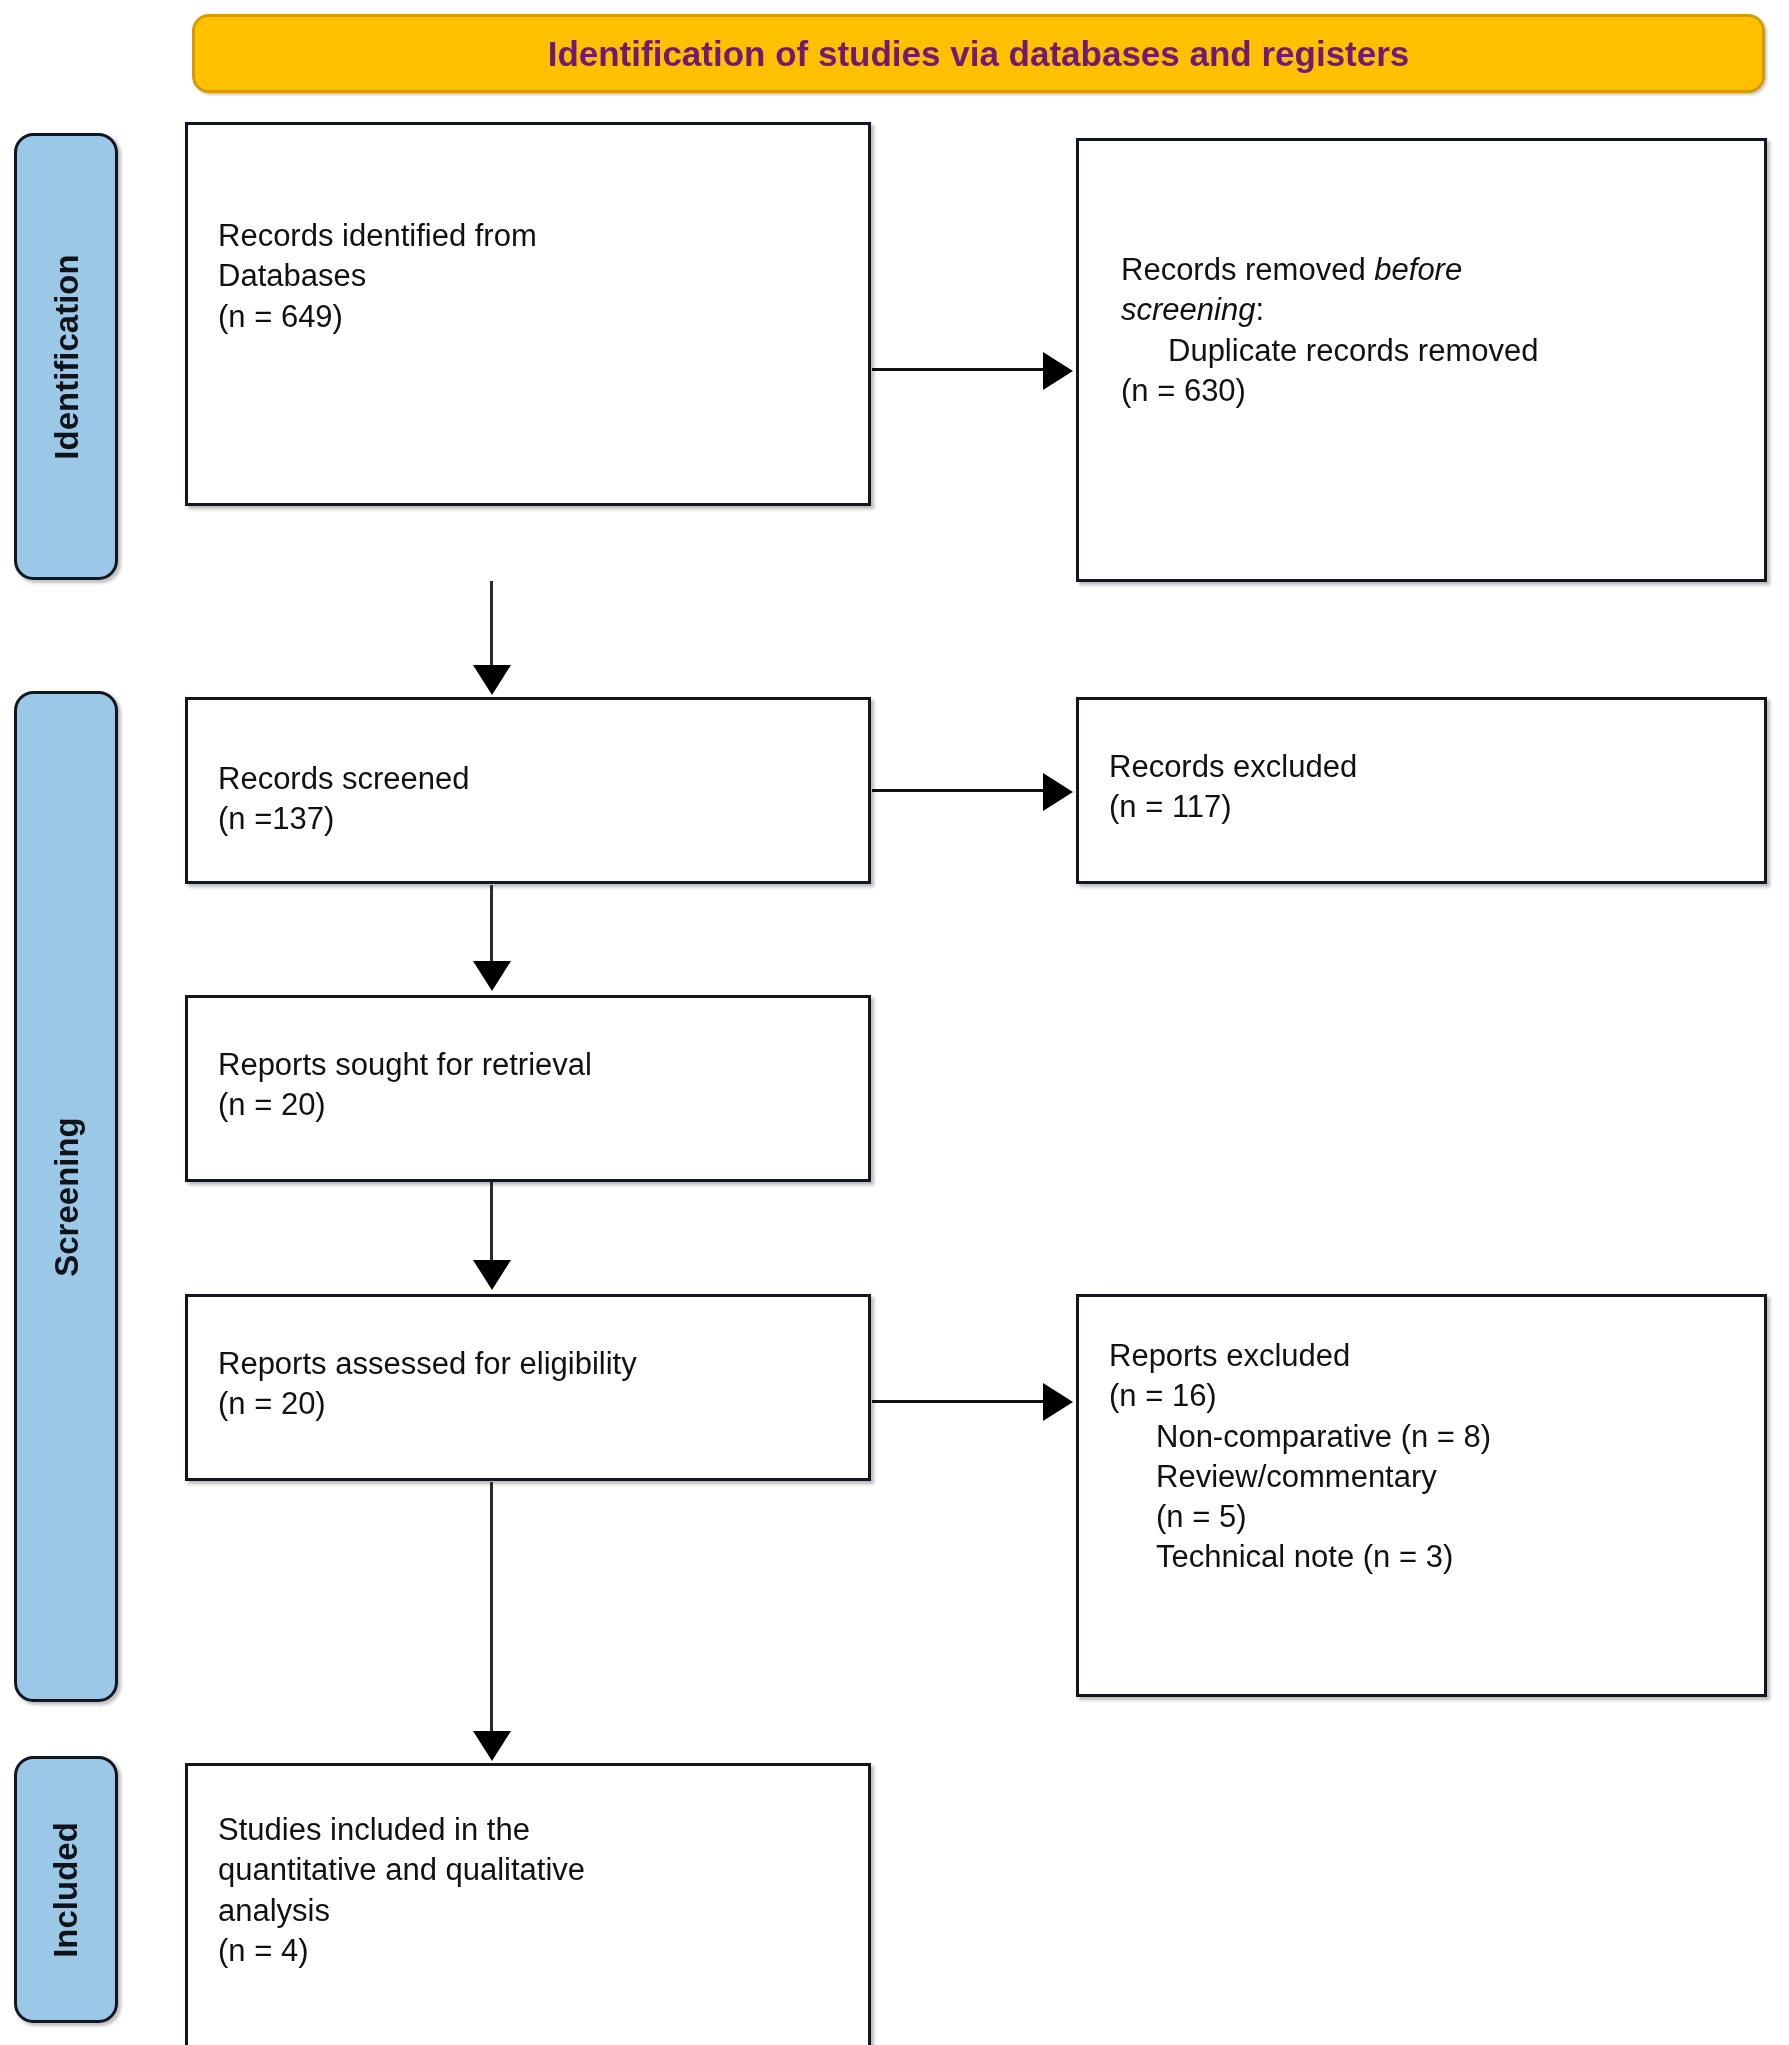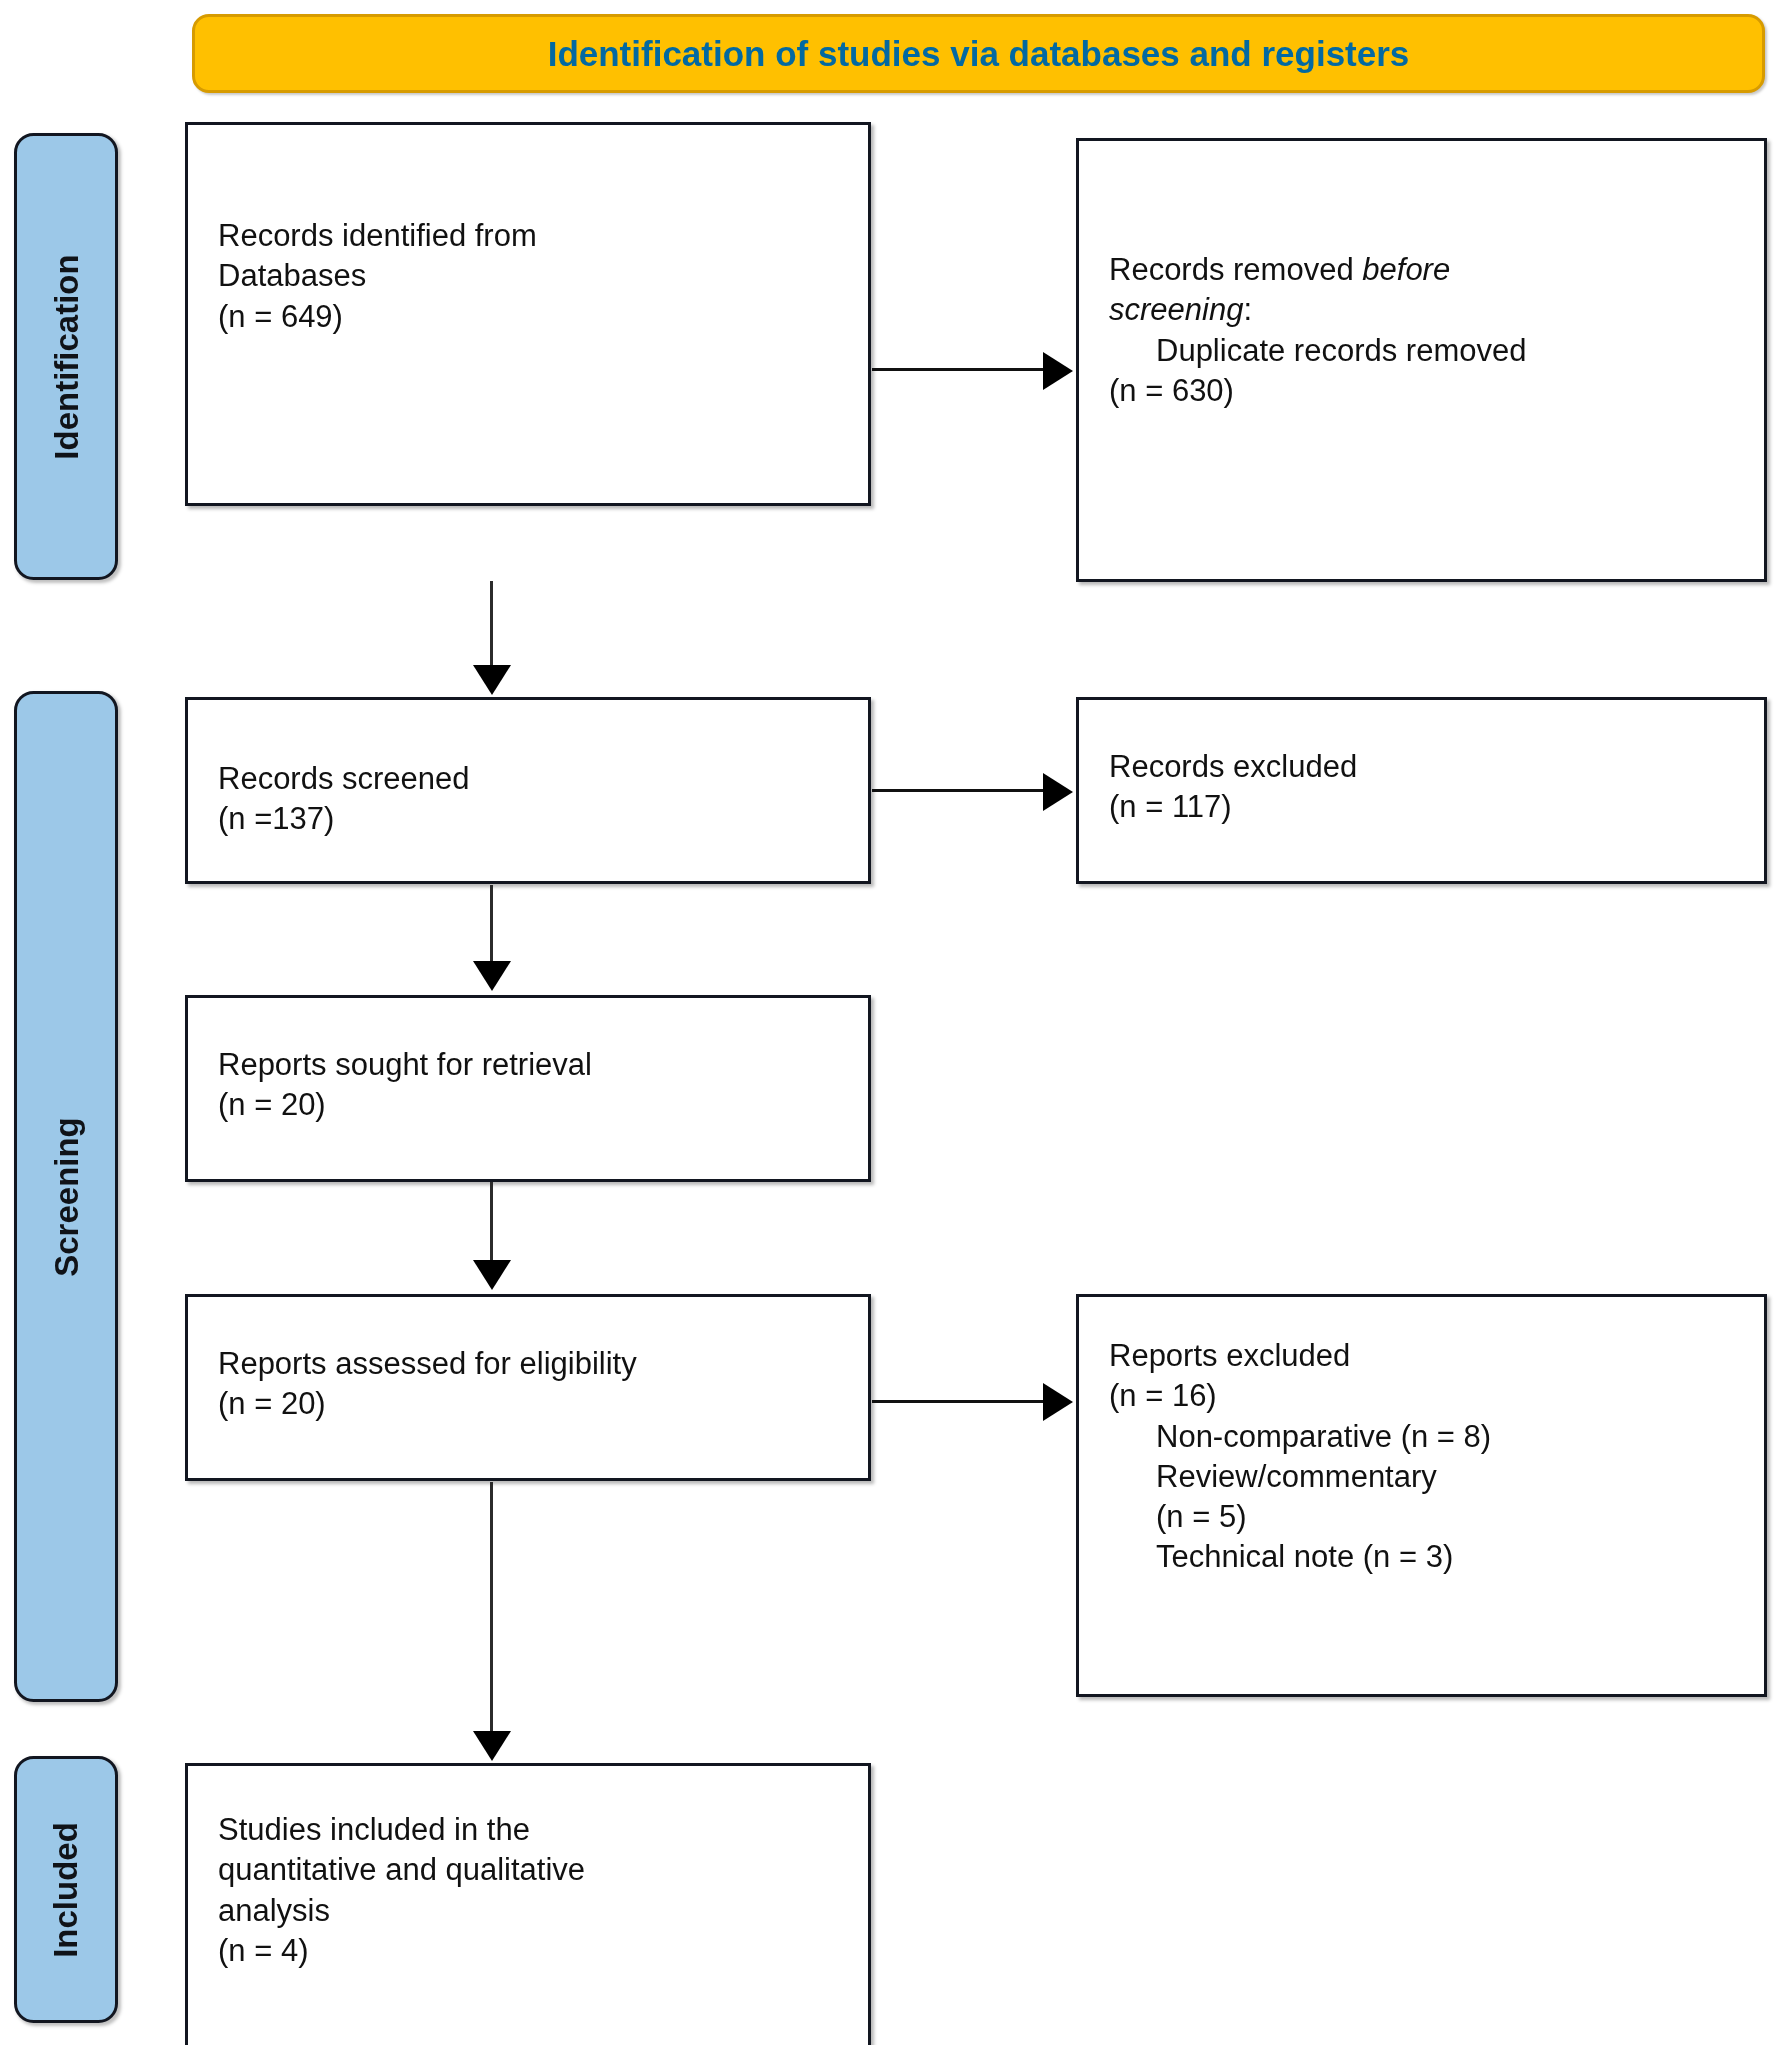--- a/index.html
+++ b/index.html
@@ -31,21 +31,21 @@
     border-radius: 17px;
     box-sizing: border-box;
     display: flex;
     align-items: center;
     justify-content: center;
     box-shadow: 2px 2px 2.6px rgba(0,0,0,0.22);
   }
   .header-banner-text {
     font-size: 35px;
     font-weight: bold;
-    color: #0369a1;
+    color: #701a75;
     letter-spacing: 0px;
     text-align: center;
   }
 
   
   .stage-bar {
     position: absolute;
     background: #9CC8E8;
     border: 3.9px solid #121620;
     border-radius: 19.5px;
@@ -98,21 +98,21 @@
   #box-removed     { left: 1076px; top: 138px;  width: 691px; height: 444px; }
   #box-rec-excl    { left: 1076px; top: 697px; width: 691px; height: 187px; }
   #box-rep-excl    { left: 1076px; top: 1294px; width: 691px; height: 403px; padding-left: 43px; }
 
   
   #box-identified  .flow-box-inner { top: 91px; }
   #box-screened    .flow-box-inner { top: 59px; }
   #box-sought      .flow-box-inner { top: 47px; }
   #box-assessed    .flow-box-inner { top: 47px; }
   #box-included    .flow-box-inner { top: 44px; }
-  #box-removed     .flow-box-inner { top: 109px; }
+  #box-removed     .flow-box-inner { top: 109px; margin-left: 12px; }
   #box-rec-excl    .flow-box-inner { top: 47px; }
   #box-rep-excl    .flow-box-inner { top: 39px; }
 
   
   .v-line {
     position: absolute;
     width: 3.3px;
     background: #2b2b2b;
   }
   .v-head {

